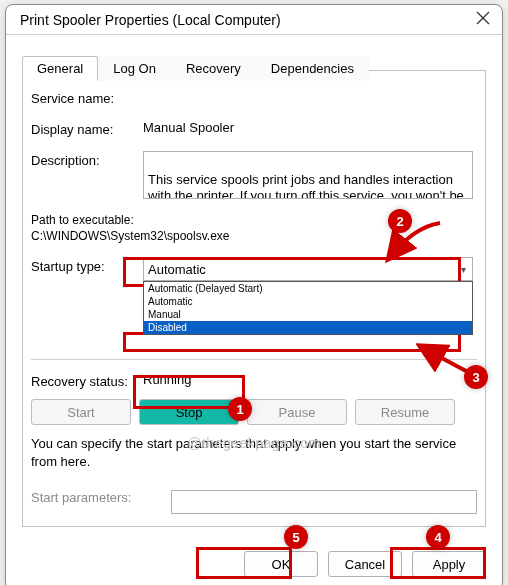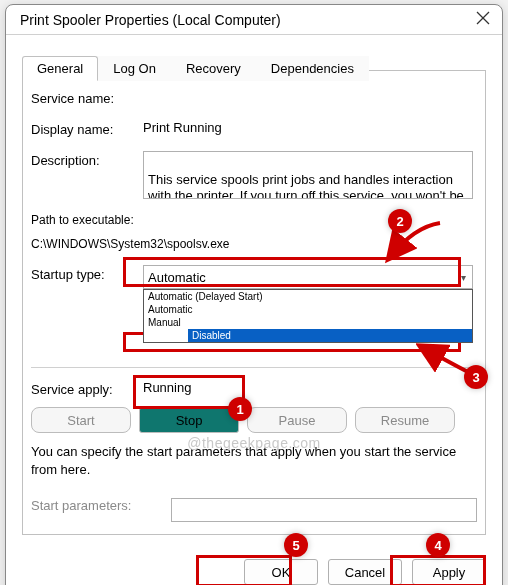--- a/index.html
+++ b/index.html
@@ -106,35 +106,34 @@
     border: 1px solid #555;
     z-index: 5;
   }
   .dropdown-item {
     padding: 1px 4px;
     font-size: 10px;
   }
   .dropdown-item.selected {
     background: var(--highlight);
     color: var(--highlight-text);
-    margin-left: 44px;
   }
   .btn-row { display: flex; gap: 8px; margin-bottom: 10px; }
   .btn {
     width: 100px;
     height: 26px;
     border: 1px solid #bcbcbc;
-    background: #0f766e;
+    background: #14b8a6;
     font-size: 13px;
     display: flex;
     align-items: center;
     justify-content: center;
     border-radius: 3px;
   }
-  .btn.disabled { color: var(--btn-disabled); background: #f6f6f6; border-radius: 8px; }
+  .btn.disabled { color: var(--btn-disabled); background: #f6f6f6; }
   .note { font-size: 13px; line-height: 1.35; margin-bottom: 20px; }
   .param-row { display: flex; align-items: flex-start; }
   .param-label { width: 140px; color: var(--btn-disabled); font-size: 13px; }
   .param-input {
     height: 24px;
     flex: 1;
     border: 1px solid var(--border);
     background: var(--bg);
   }
   .dialog-btns {
@@ -201,29 +200,29 @@
     </div>
 
     <div class="pane">
 
       <div class="row">
         <div class="label-col">Service name:</div>
       </div>
 
       <div class="row">
         <div class="label-col">Display name:</div>
-        <div class="val-col">Print Running</div>
+        <div class="val-col">Manual Spooler</div>
       </div>
 
       <div class="row">
         <div class="label-col">Description:</div>
         <div class="desc-box">This service spools print jobs and handles interaction with the printer.  If you turn off this service, you won't be able to print or see your printers.</div>
       </div>
 
-      <div style="margin-bottom:10px">Path to executable:</div>
+      <div style="margin-bottom:2px">Path to executable:</div>
       <div style="margin-bottom:14px">C:\WINDOWS\System32\spoolsv.exe</div>
 
       <div class="row" style="margin-bottom:0;">
         <div class="label-col">Startup type:</div>
         <div class="select-wrap">
           <div class="select">
             <span>Automatic</span>
             <span class="chev">▾</span>
           </div>
           <div class="dropdown">
@@ -231,21 +230,21 @@
             <div class="dropdown-item">Automatic</div>
             <div class="dropdown-item">Manual</div>
             <div class="dropdown-item selected">Disabled</div>
           </div>
         </div>
       </div>
 
       <div class="sep" style="margin-top:78px"></div>
 
       <div class="row" style="margin-bottom:10px;">
-        <div class="label-col">Service apply:</div>
+        <div class="label-col">Recovery status:</div>
         <div class="val-col">Running</div>
       </div>
 
       <div class="btn-row">
         <div class="btn disabled">Start</div>
         <div class="btn">Stop</div>
         <div class="btn disabled">Pause</div>
         <div class="btn disabled">Resume</div>
       </div>
 

